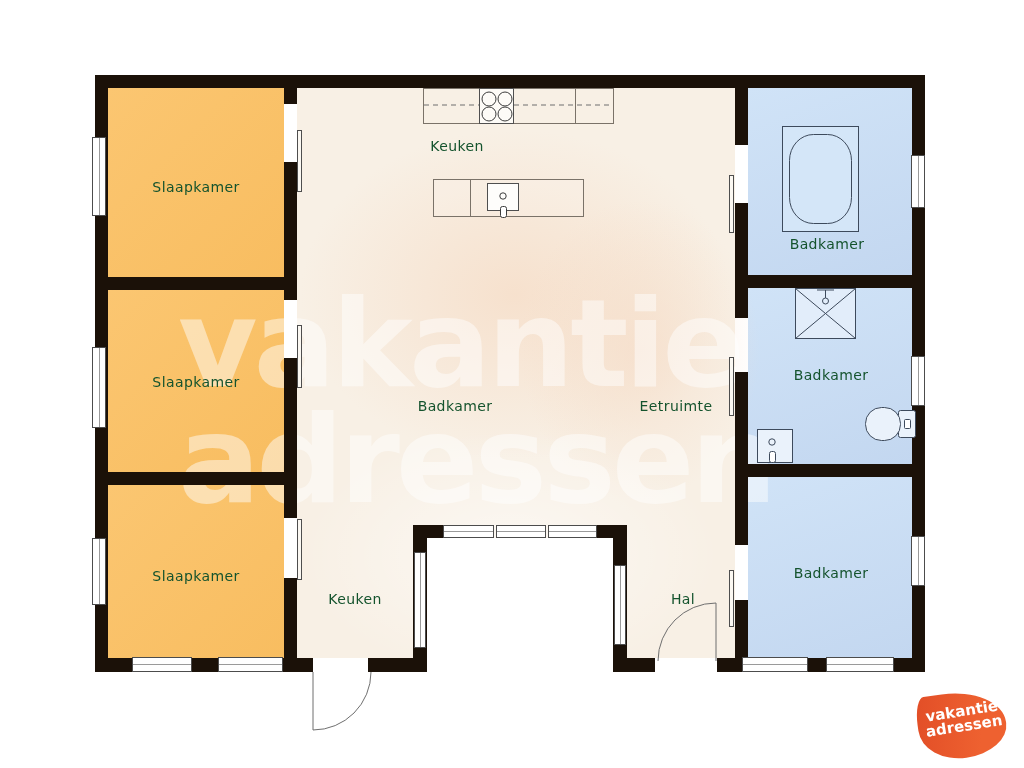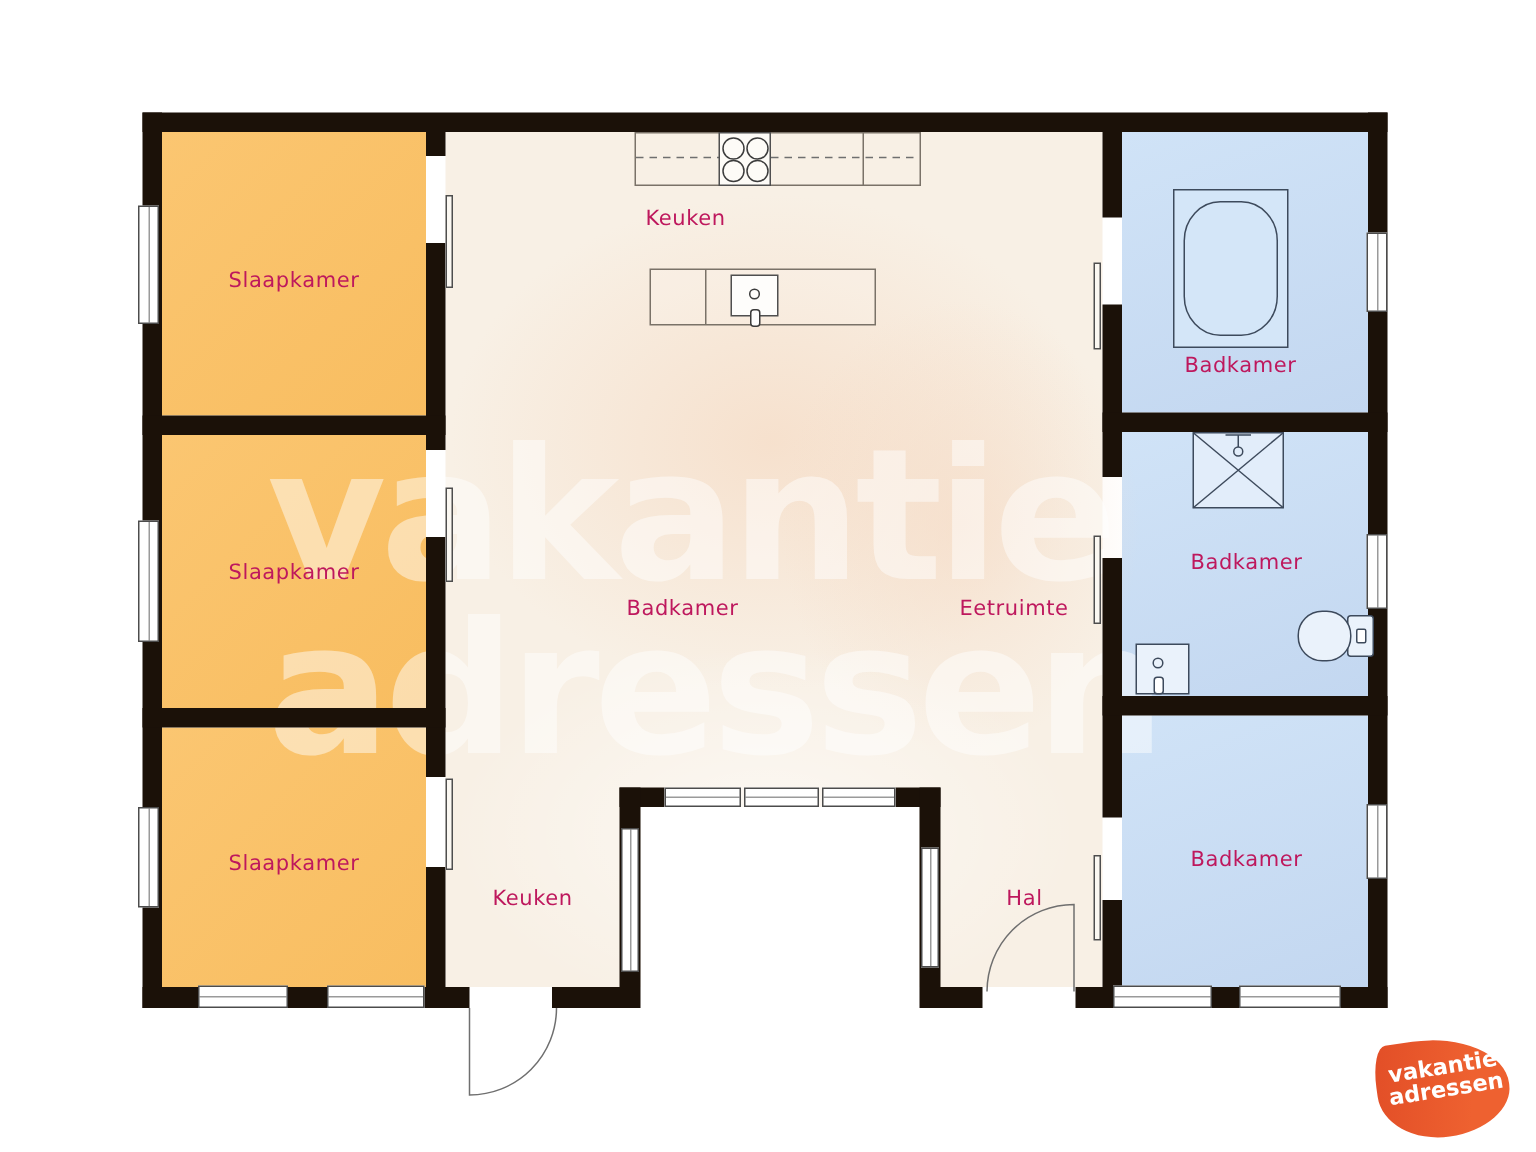--- a/index.html
+++ b/index.html
@@ -17,21 +17,21 @@
   .wall{position:absolute;z-index:5;background:#1b1108;}
   .window-v{position:absolute;z-index:6;background:#ffffff;border:1px solid #4c4c4c;
             background-image:linear-gradient(#9a9a9a,#9a9a9a);background-size:1px 100%;
             background-position:center;background-repeat:no-repeat;box-sizing:border-box;}
   .window-h{position:absolute;z-index:6;background:#ffffff;border:1px solid #4c4c4c;
             background-image:linear-gradient(#9a9a9a,#9a9a9a);background-size:100% 1px;
             background-position:center;background-repeat:no-repeat;box-sizing:border-box;}
   .door-leaf{position:absolute;z-index:6;background:#FBF8F2;border:1px solid #4e4e4e;box-sizing:border-box;}
   .fixtures{position:absolute;left:0;top:0;z-index:7;}
   .room-label{position:absolute;z-index:8;transform:translate(-50%,-50%);
-              font-size:14px;color:#be185d;letter-spacing:.4px;white-space:nowrap;}
+              font-size:14px;color:#14532d;letter-spacing:.4px;white-space:nowrap;}
   .logo{position:absolute;z-index:9;left:918px;top:692px;width:92px;height:70px;}
   .logo-blob{position:absolute;left:0;top:0;width:88px;height:66px;background:linear-gradient(100deg,#E24E27 0%,#EE6130 70%);
              border-radius:12% 75% 55% 55% / 45% 60% 48% 55%;transform:rotate(-8deg);}
   .logo-text{position:absolute;left:3px;top:12px;width:84px;text-align:center;transform:rotate(-9deg);
              color:#ffffff;font-weight:bold;font-size:15px;line-height:15px;letter-spacing:0px;}
 </style>
 </head>
 <body>
 
 <div id="canvas">

